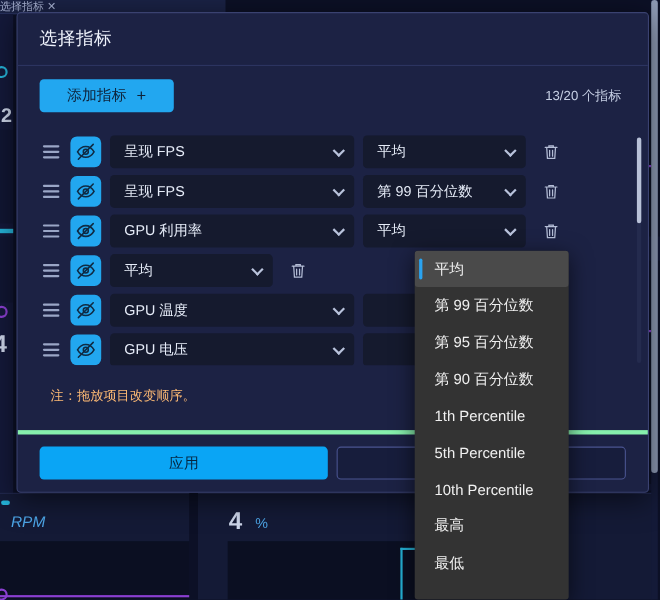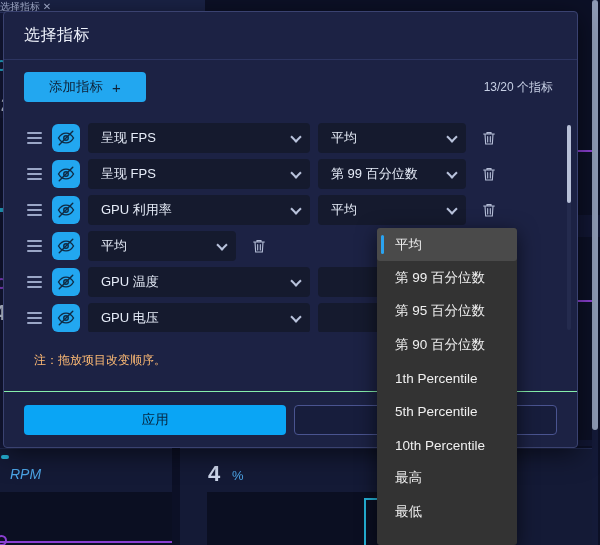--- a/index.html
+++ b/index.html
@@ -43,21 +43,21 @@
     position: absolute; right: 2px; top: 0; width: 6px; height: 545px;
     background: #141a38;
   }
   .page-thumb {
     position: absolute; right: 2px; top: 0; width: 6px; height: 430px;
     background: #8e9ab5; border-radius: 3px;
   }
 
   
   #modal {
-    position: absolute; left: 3px; top: 11px;
+    position: absolute; left: 15px; top: 11px;
     width: 575px; height: 437px;
     background: #1c2244;
     border: 1px solid #3a4270;
     border-radius: 4px;
     overflow: hidden;
     box-shadow: 0 6px 26px rgba(0,0,0,.55);
   }
   .modal-header {
     height: 48px; display: flex; align-items: center;
     padding: 0 0 0 20px;
@@ -134,21 +134,21 @@
     position: absolute; right: 6px; top: 113px;
     width: 4px; height: 78px; background: #b8c1d8; border-radius: 2px;
   }
 
   .note {
     position: absolute; left: 30px; top: 340px;
     font-size: 12px; color: #fdba74;
   }
   .footer {
     position: absolute; left: 0; right: 0; bottom: 0; height: 56px;
-    border-top: 1px solid #86efac;
+    border-top: 4px solid #86efac;
     display: flex; align-items: center; gap: 8px;
     padding: 0 20px;
   }
   .btn-apply {
     width: 265px; height: 30px; border: none; border-radius: 4px;
     background: #0aa5f5; color: #06263f; font-size: 13.5px;
     font-family: inherit; cursor: pointer;
   }
   .btn-cancel {
     width: 265px; height: 30px; border-radius: 4px;

